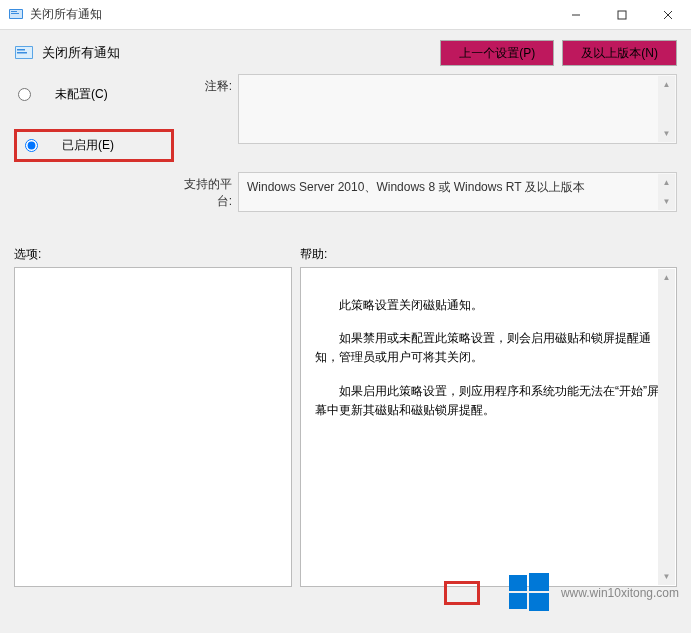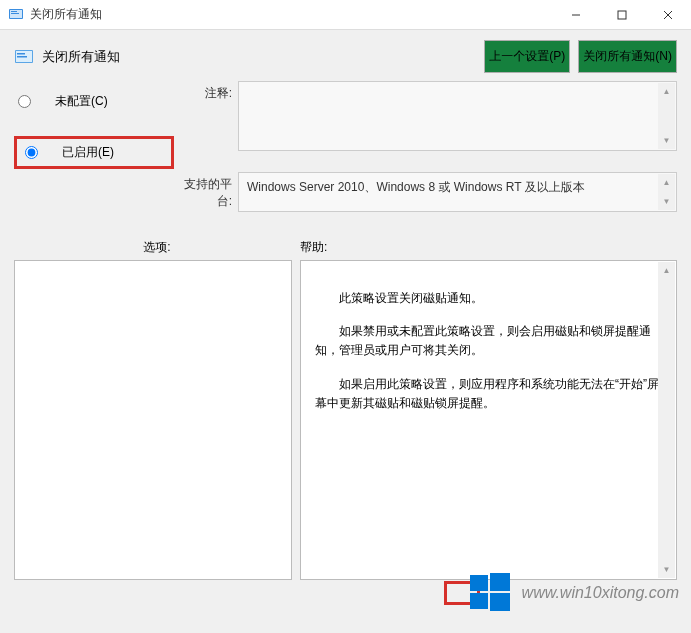--- a/index.html
+++ b/index.html
@@ -52,23 +52,23 @@
     .header-icon {
       width: 20px;
       height: 20px;
     }
     .header-title {
       flex: 1;
       font-size: 13px;
       color: #000;
     }
     .nav-btn {
-      height: 33px;
-      padding: 0 4px;
-      background: #15803d;
+      height: 26px;
+      padding: 0 18px;
+      background: #be185d;
       border: 1px solid #adadad;
       font-size: 12px;
       cursor: pointer;
       font-family: inherit;
     }
     .config-area {
       display: flex;
       padding: 0 14px;
     }
     .radio-col {
@@ -88,21 +88,21 @@
     .highlight-box {
       border: 3px solid #d6302b;
       padding: 5px 4px;
       margin: 18px 0;
     }
     .fields-col {
       flex: 1;
     }
     .field-row {
       display: flex;
-      margin-bottom: 21px;
+      margin-bottom: 28px;
     }
     .field-label {
       width: 64px;
       text-align: right;
       padding-right: 6px;
       padding-top: 4px;
       color: #333;
     }
     .field-box {
       flex: 1;
@@ -130,21 +130,20 @@
       height: 17px;
       display: flex;
       align-items: center;
       justify-content: center;
       color: #999;
       font-size: 8px;
     }
     .panels-labels {
       display: flex;
       padding: 6px 14px 4px 14px;
-      text-align: center;
     }
     .panel-label-left { width: 286px; }
     .panels-row {
       display: flex;
       padding: 0 14px;
       gap: 8px;
     }
     .panel {
       border: 1px solid #bbb;
       background: #fff;
@@ -175,21 +174,21 @@
       position: absolute;
       right: 12px;
       bottom: 18px;
       display: flex;
       align-items: center;
       gap: 10px;
       pointer-events: none;
     }
     .wm-text { display: flex; flex-direction: column; align-items: flex-start; }
     .wm-title { font-size: 22px; font-weight: 300; color: #4a4a4a; }
-    .wm-url { font-size: 16px; color: #888; font-style: italic; }
+    .wm-url { font-size: 12px; color: #888; }
     .red-border-btn {
       position: absolute;
       bottom: 28px;
       left: 444px;
       width: 36px;
       height: 24px;
       border: 3px solid #d6302b;
       background: transparent;
     }
   </style>
@@ -230,21 +229,21 @@
   <span class="header-icon">
     <svg viewBox="0 0 20 20">
         <rect x="1" y="3" width="18" height="13" fill="#5aa5e6" rx="1"></rect>
         <rect x="2" y="4" width="16" height="11" fill="#dbeefc"></rect>
         <rect x="3" y="6" width="8" height="1.5" fill="#3a8de0"></rect>
         <rect x="3" y="9" width="10" height="1.5" fill="#3a8de0"></rect>
       </svg>
   </span>
   <span class="header-title">关闭所有通知</span>
   <button class="nav-btn">上一个设置(P)</button>
-  <button class="nav-btn">关闭所有通知(N)</button>
+  <button class="nav-btn">及以上版本(N)</button>
 </div>
 
 <div class="config-area">
   <div class="radio-col">
     <label class="radio-item">
       <input type="radio" name="state" style="">
       <span>未配置(C)</span>
     </label>
     <div class="highlight-box">
       <label class="radio-item" style="padding:0 4px">

